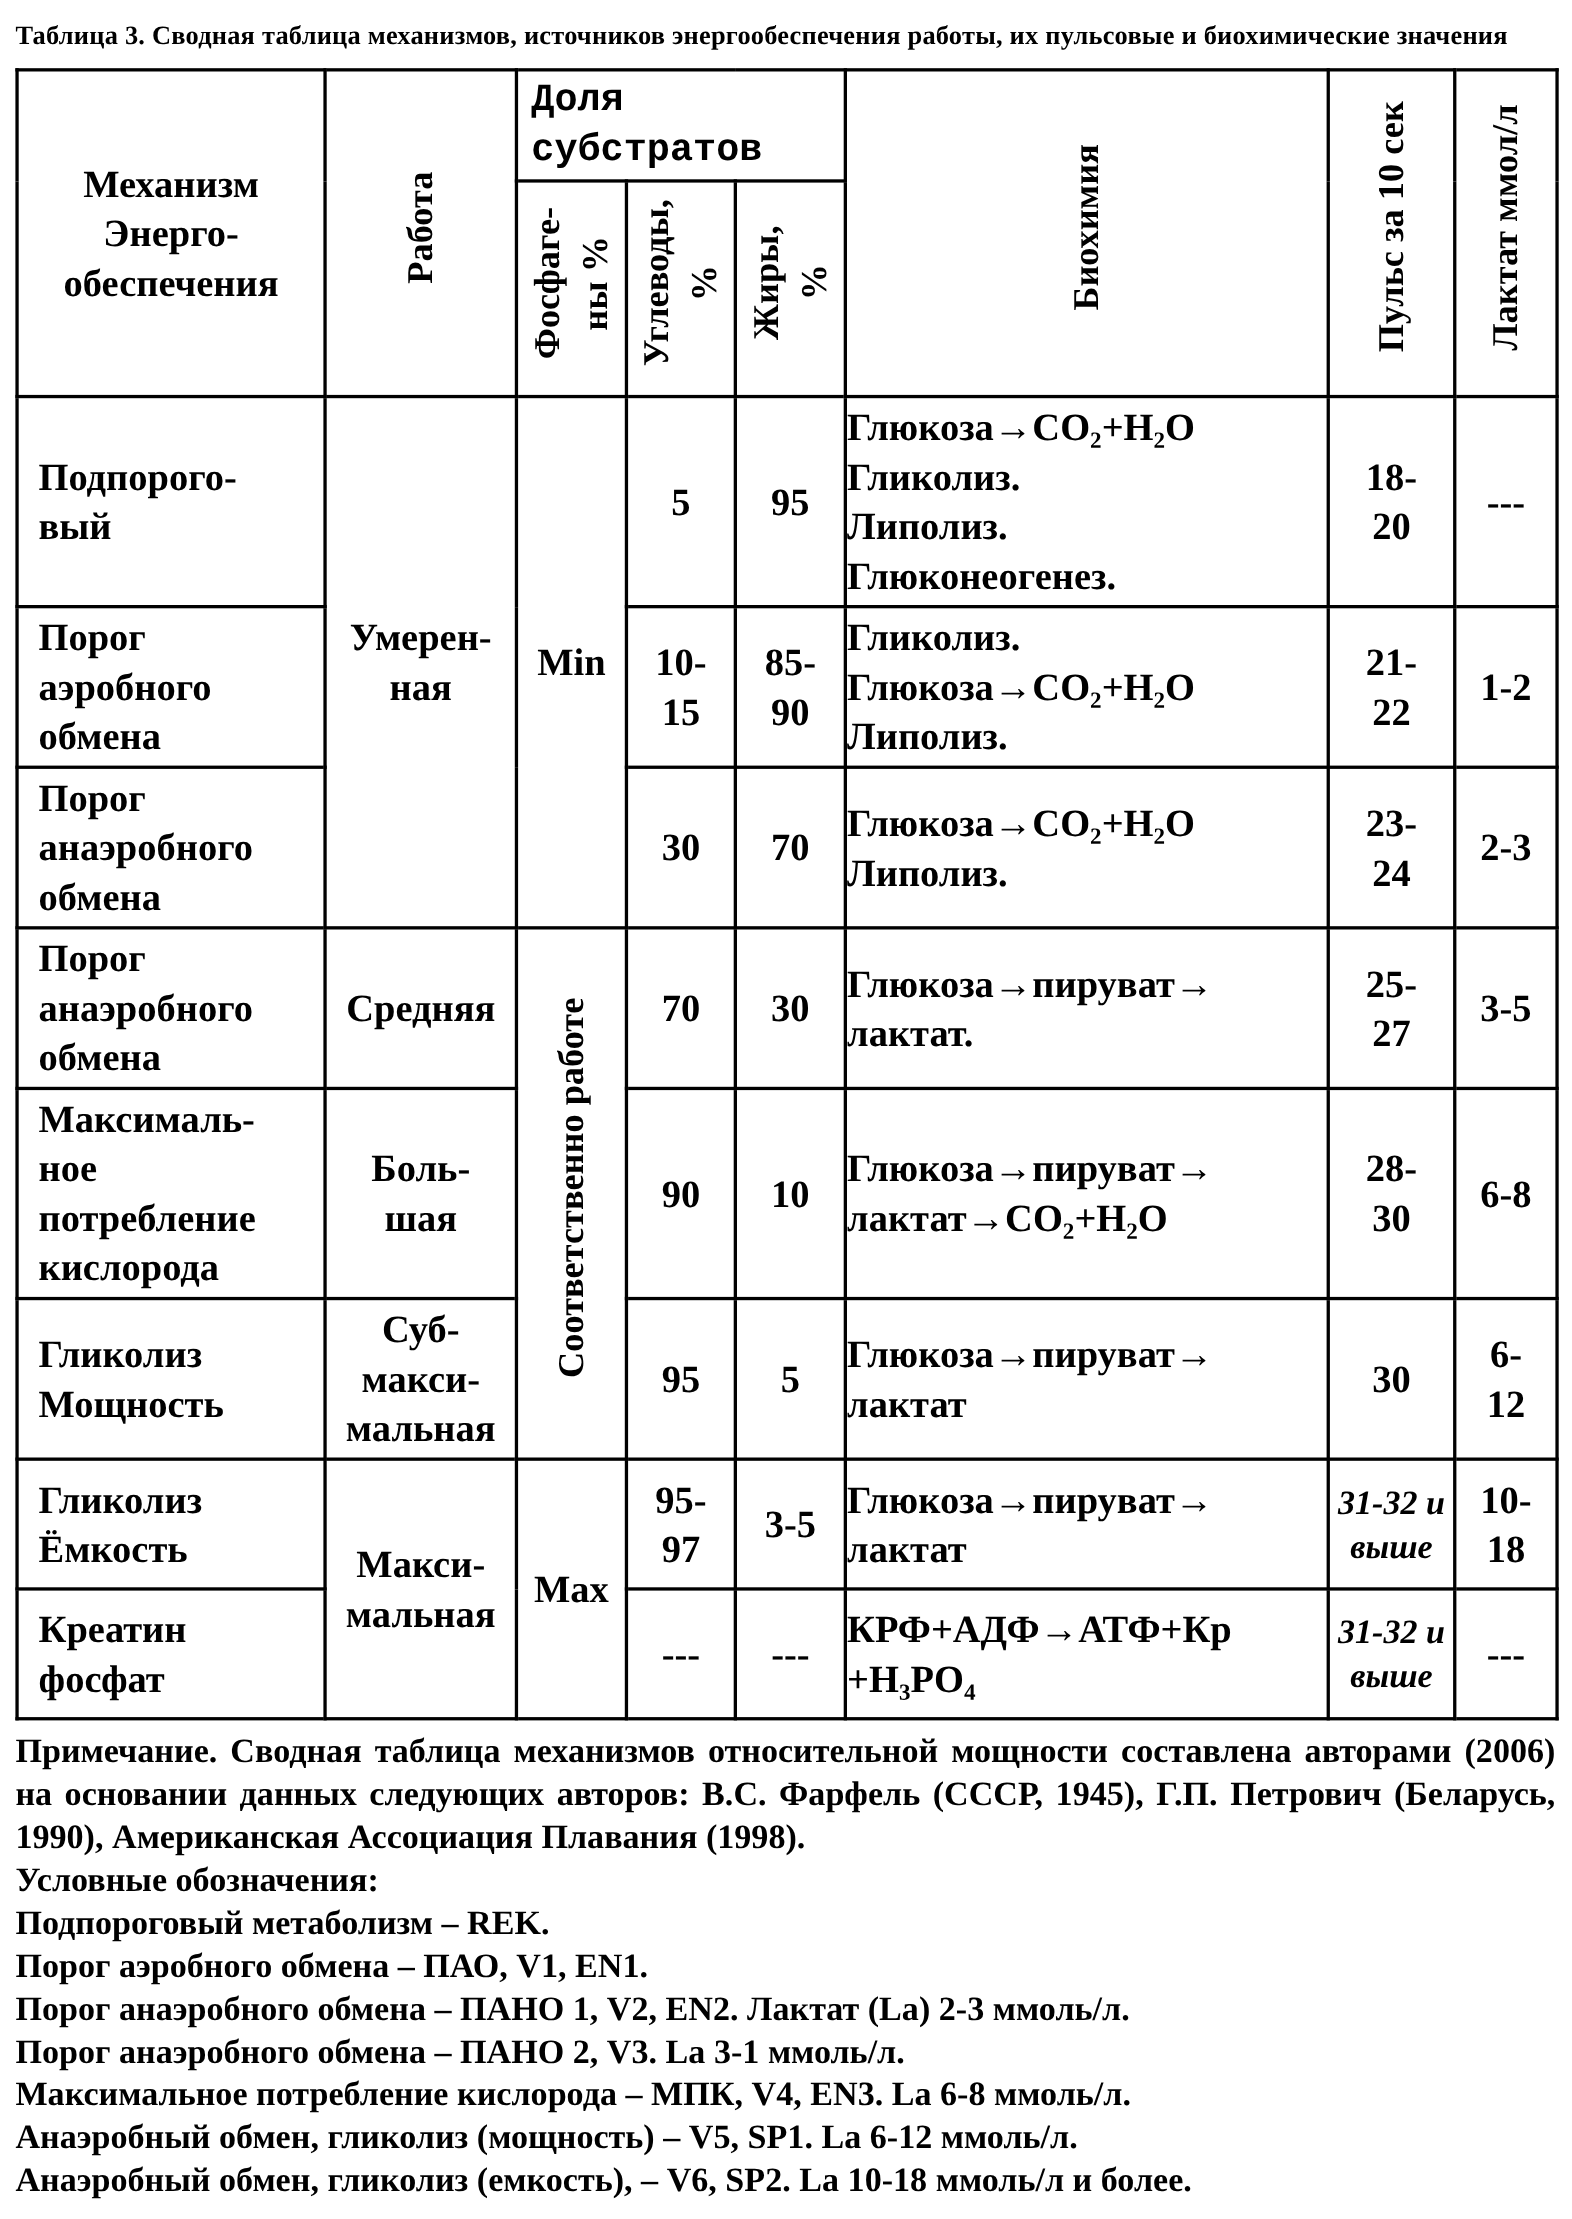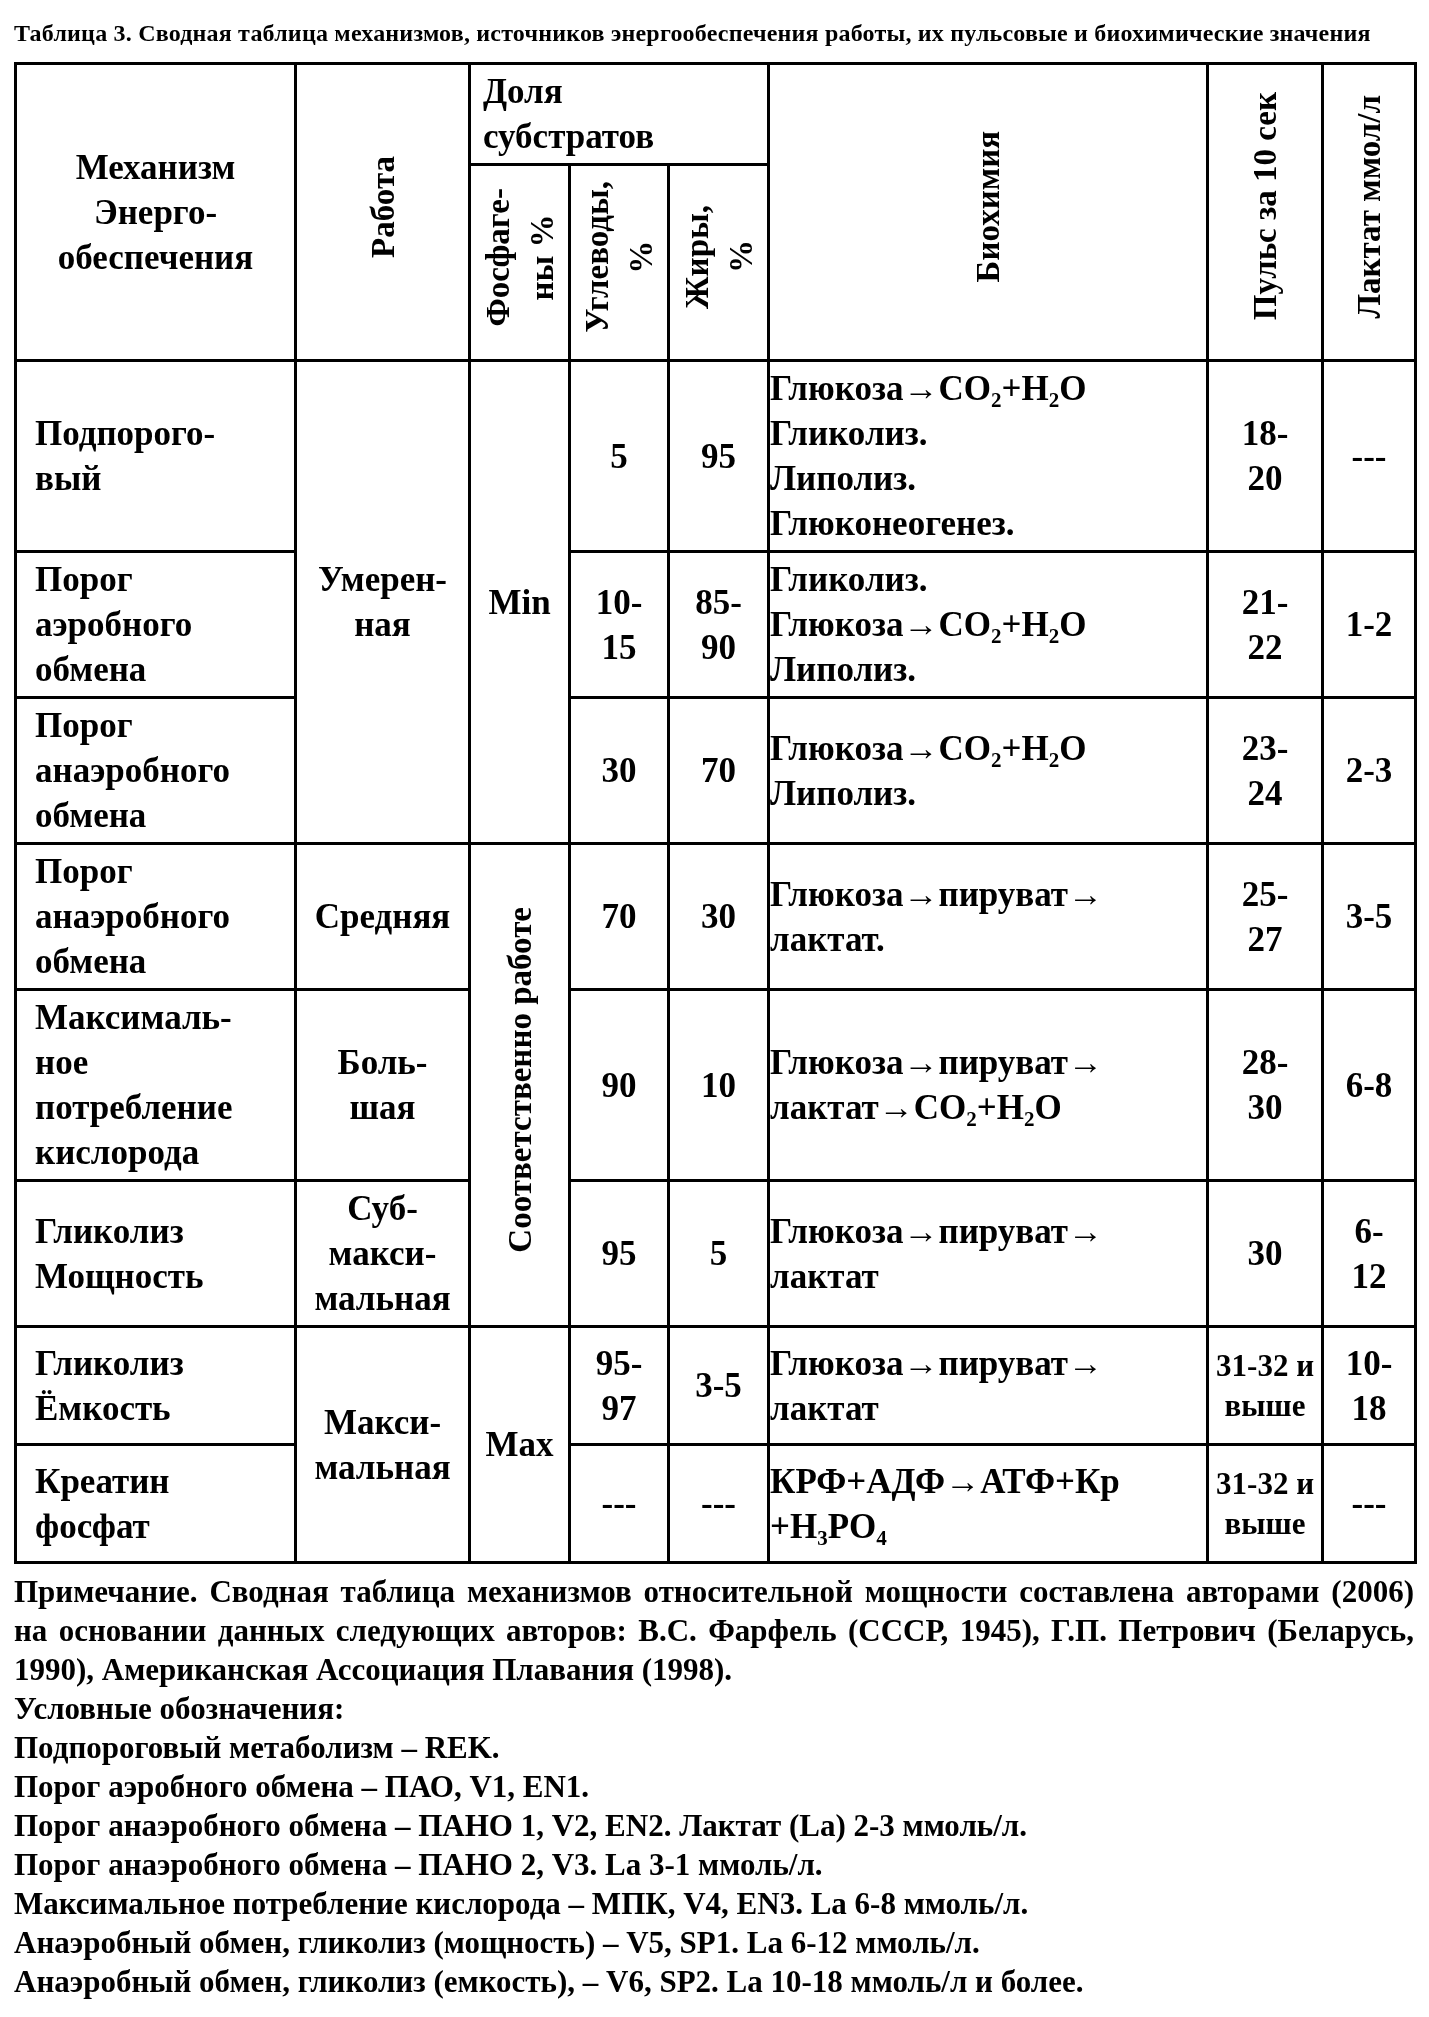--- a/index.html
+++ b/index.html
@@ -21,30 +21,30 @@
     padding:4px 8px;
     vertical-align:middle;
     white-space:pre-line;
     font-size:35px;line-height:45px;
     overflow:hidden;
   }
   td.c{text-align:center;}
   td.mech{text-align:left;padding-left:18px;}
   td.bio{text-align:left;padding-left:0;}
   td.rot{text-align:center;padding:2px;}
-  td.subhdr{text-align:left;padding-left:12px;vertical-align:middle;}
+  td.subhdr{text-align:left;padding-left:12px;vertical-align:middle;font-family:Liberation Mono, monospace;}
   .vtext{
     display:inline-block;
     writing-mode:vertical-rl;
     transform:rotate(180deg);
     white-space:pre-line;
     font-size:33px;line-height:44px;
     text-align:center;
   }
-  td.tight{font-size:31px;line-height:40px;padding:2px;}
+  td.tight{font-size:31px;line-height:40px;padding:2px;font-style:italic;}
   .notes{width:1400px;margin-top:8px;font-size:31px;line-height:39px;}
   .note-par{text-align:justify;}
   .legend-line,.legend-title{text-align:left;}
 </style>
 </head>
 <body>
 
 <div class="page">
 
   <div class="doc-title">Таблица 3. Сводная таблица механизмов, источников энергообеспечения работы, их пульсовые и биохимические значения</div>

